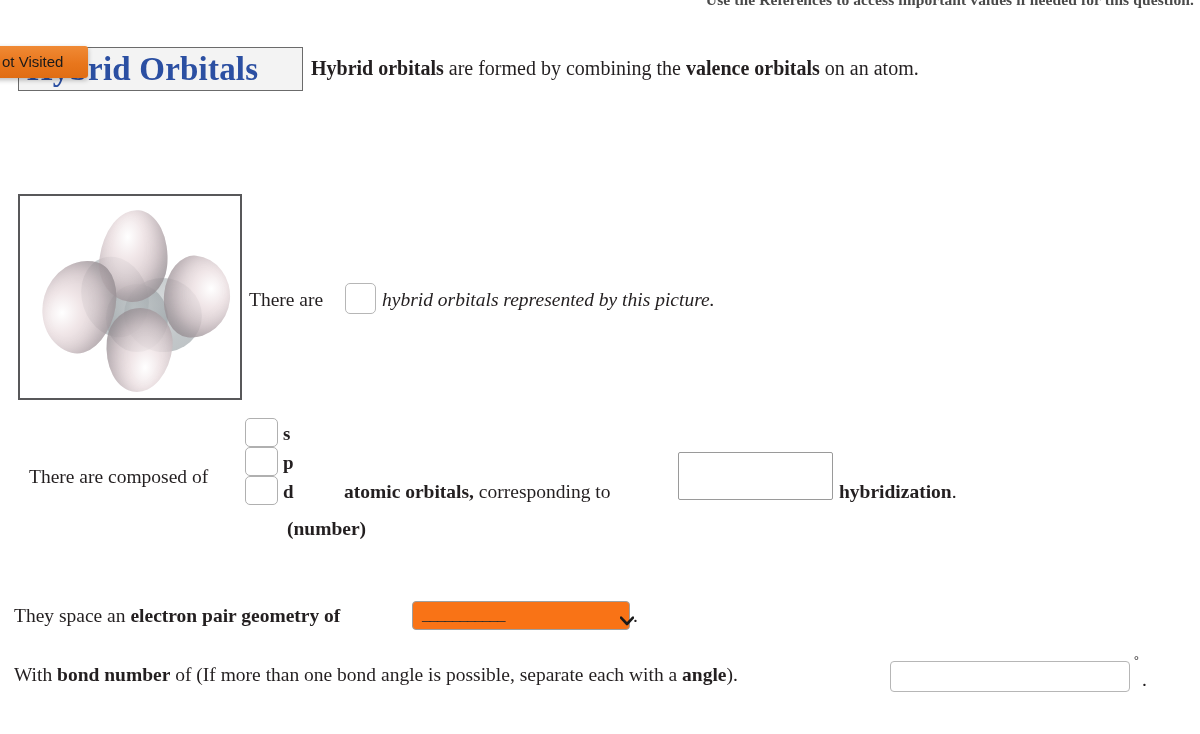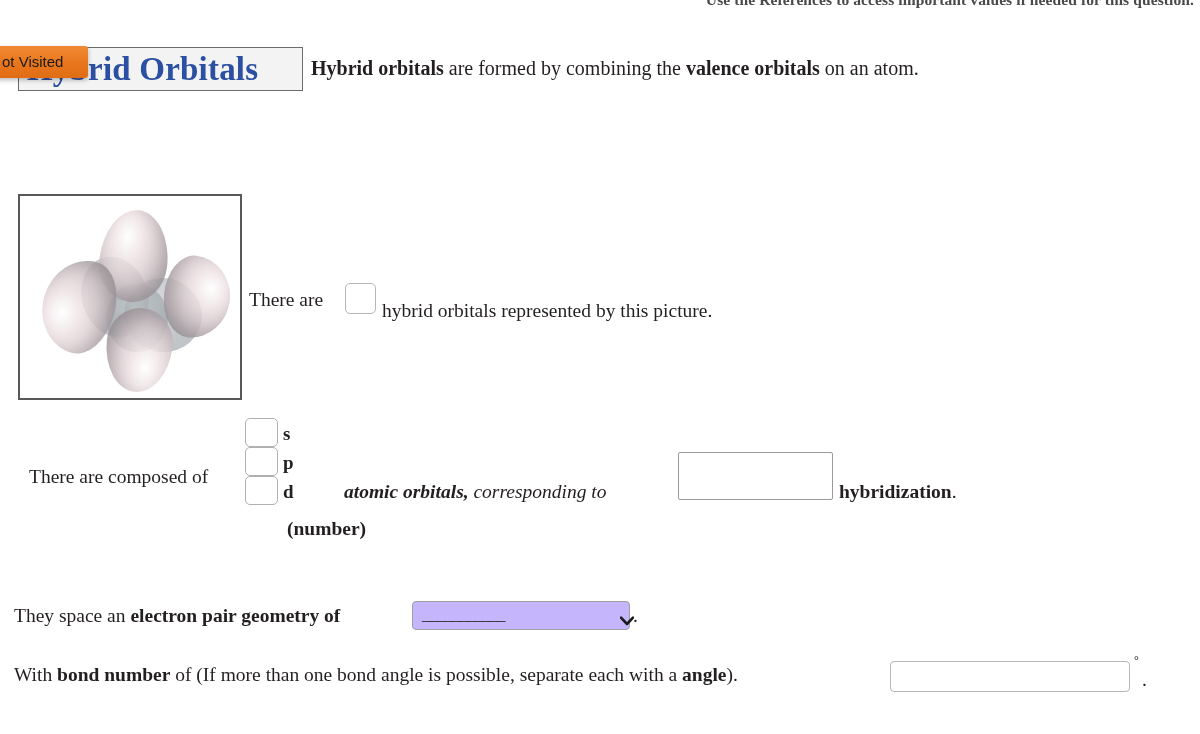--- a/index.html
+++ b/index.html
@@ -153,21 +153,21 @@
     font-weight: bold;
   }
 
   
   .select-box {
     position: absolute;
     left: 412px;
     top: 601px;
     width: 218px;
     height: 29px;
-    background: #c4b5fd;
+    background: #f97316;
     border: 1.5px solid #9f9f9f;
     border-radius: 4px;
     box-sizing: border-box;
   }
   .select-val {
     position: absolute;
     left: 9px;
     top: 3px;
     font-size: 17px;
     letter-spacing: -1px;
@@ -212,36 +212,36 @@
 
     <div class="lobe" style="left:80px; top:14px; width:68px; height:92px; transform:rotate(6deg);"></div>
     <div class="lobe" style="left:12px; top:74px; width:94px; height:72px; transform:rotate(-74deg);"></div>
     <div class="lobe" style="left:136px; top:68px; width:82px; height:66px; transform:rotate(96deg);"></div>
     <div class="lobe" style="left:86px; top:112px; width:66px; height:84px; transform:rotate(186deg);"></div>
   </div>
 </div>
 
 <div class="line-text" style="left:249px; top:289px;">There are</div>
 <input class="inp inp-sq" type="text" style="left: 345px; top: 283px; width: 31px; height: 31px;" value="">
-<div class="line-text" style="left:382px; top:300px;">hybrid orbitals represented by this picture.</div>
+<div class="line-text" style="left:382px; top:289px;font-style:italic;">hybrid orbitals represented by this picture.</div>
 
 <div class="line-text" style="left:29px; top:466px;">There are composed of</div>
 
 <input class="spd-box" type="text" style="left: 245px; top: 418px;" value="">
 <div class="spd-label" style="left:283px; top:423px;">s</div>
 
 <input class="spd-box" type="text" style="left: 245px; top: 447px;" value="">
 <div class="spd-label" style="left:283px; top:452px;">p</div>
 
 <input class="spd-box" type="text" style="left: 245px; top: 476px;" value="">
 <div class="spd-label" style="left:283px; top:481px;">d</div>
 
 <div class="number-label" style="left:243px; top:518px;margin-left:44px;">(number)</div>
 
-<div class="line-text" style="left:344px; top:481px;font-style:italic;">
+<div class="line-text" style="left:344px; top:481px;">
   <b>atomic orbitals,</b><span> corresponding to</span>
 </div>
 
 <input class="inp" type="text" style="left: 678px; top: 452px; width: 155px; height: 48px; border-color: rgb(154, 154, 154); border-radius: 2px;" value="">
 
 <div class="line-text" style="left:839px; top:481px;">
   <b>hybridization</b><span>.</span>
 </div>
 
 <div class="line-text" style="left:14px; top:605px;">

